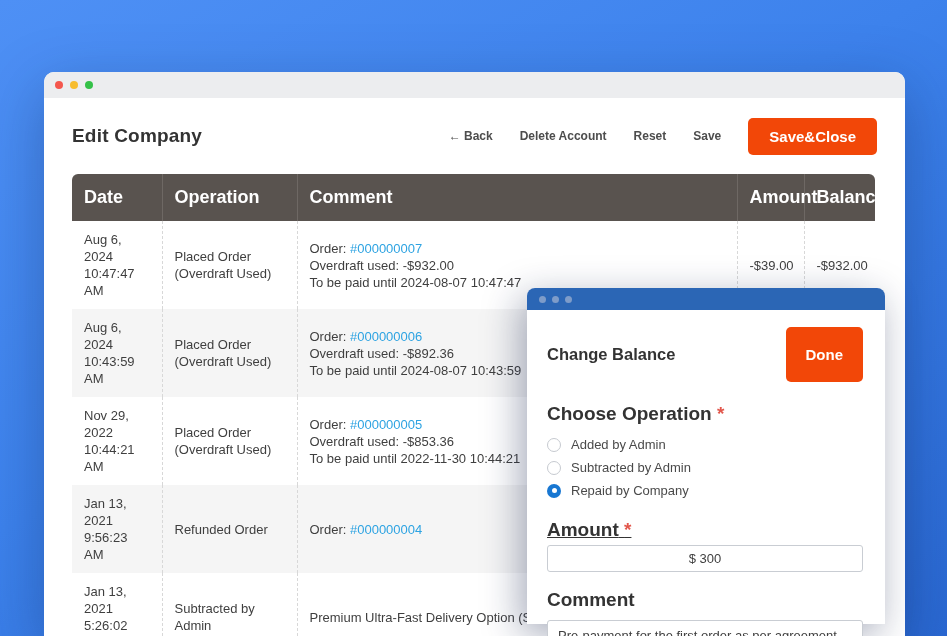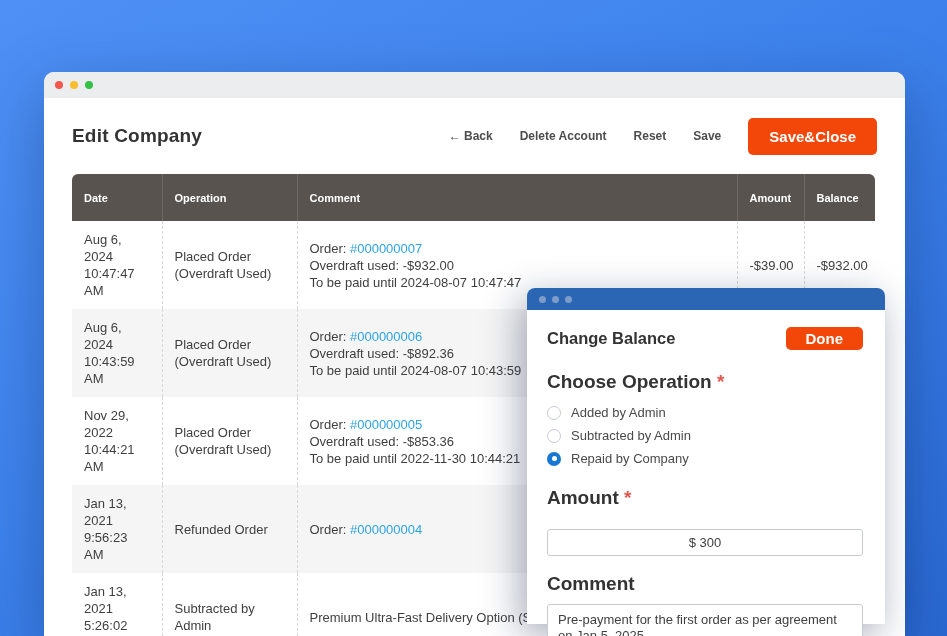--- a/index.html
+++ b/index.html
@@ -36,21 +36,21 @@
   .btn-primary {
     background:#F24708; color:#fff; font-weight:bold; font-size:15px;
     border:none; border-radius:5px; padding:10px 21px; cursor:pointer;
     font-family:inherit; white-space:nowrap;
   }
 
   
   .table-wrap { margin:16px 28px 0 28px; }
   table { border-collapse:collapse; table-layout:fixed; width:803px; }
   thead th {
-    background:#59534F; color:#fff; font-size:11px; font-weight:bold;
+    background:#59534F; color:#fff; font-size:18px; font-weight:bold;
     text-align:left; height:47px; padding:0 12px; vertical-align:middle;
     border-right:1px solid #6E6864;
   }
   thead th:first-child { border-radius:6px 0 0 0; }
   thead th:last-child  { border-radius:0 6px 0 0; border-right:none; }
   tbody td {
     font-size:13px; color:#3F3F3F; padding:10px 12px; vertical-align:middle;
     border-right:1px dashed #D8D8D8; line-height:17px; background:#fff;
   }
   tbody td:last-child { border-right:none; }
@@ -70,37 +70,37 @@
   .modal-titlebar {
     height:22px; background:#2B66B5; border-radius:8px 8px 0 0;
     display:flex; align-items:center; gap:6px; padding-left:12px;
   }
   .modal-dot { width:7px; height:7px; border-radius:50%; background:#7E9CC9; display:inline-block; }
   .modal-body { padding:17px 22px 0 20px; }
   .modal-head { display:flex; justify-content:space-between; align-items:center; }
   .modal-title { font-size:16.5px; font-weight:bold; color:#333; }
   .btn-done {
     background:#F24708; color:#fff; font-weight:bold; font-size:15px;
-    border:none; border-radius:5px; padding:3px 20px; cursor:pointer; font-family:inherit;
+    border:none; border-radius:5px; padding:19px 20px; cursor:pointer; font-family:inherit;
   }
   .field-label { font-size:19px; font-weight:bold; color:#333; }
   .req { color:#E2574C; font-weight:bold; }
   .op-label { margin-top:21px; margin-bottom:8px; }
   .radio-row { display:flex; align-items:center; gap:10px; height:23px; cursor:pointer; }
   .radio {
     width:14px; height:14px; border-radius:50%; border:1px solid #C6CAD0;
     background:#fff; flex:0 0 14px; position:relative;
   }
   .radio.selected { border:none; background:#1877D2; }
   .radio.selected::after {
     content:""; position:absolute; left:4.5px; top:4.5px; width:5px; height:5px;
     border-radius:50%; background:#fff;
   }
   .radio-label { font-size:13px; color:#4A4A4A; }
-  .amount-label { margin-top:17px; margin-bottom:20px; }
+  .amount-label { margin-top:17px; margin-bottom:4px;text-decoration:underline; }
   .text-input {
     width:316px; height:27px; border:1px solid #C9CDD3; border-radius:3px;
     font-size:13px; color:#3F3F3F; padding:0 0; font-family:inherit; display:block;text-align:center;
   }
   .comment-label { margin-top:17px; margin-bottom:9px; }
   .textarea {
     width:316px; height:52px; border:1px solid #C9CDD3; border-radius:3px;
     font-size:13px; color:#3F3F3F; padding:7px 10px; font-family:inherit;
     resize:none; line-height:16px; display:block;
   }

